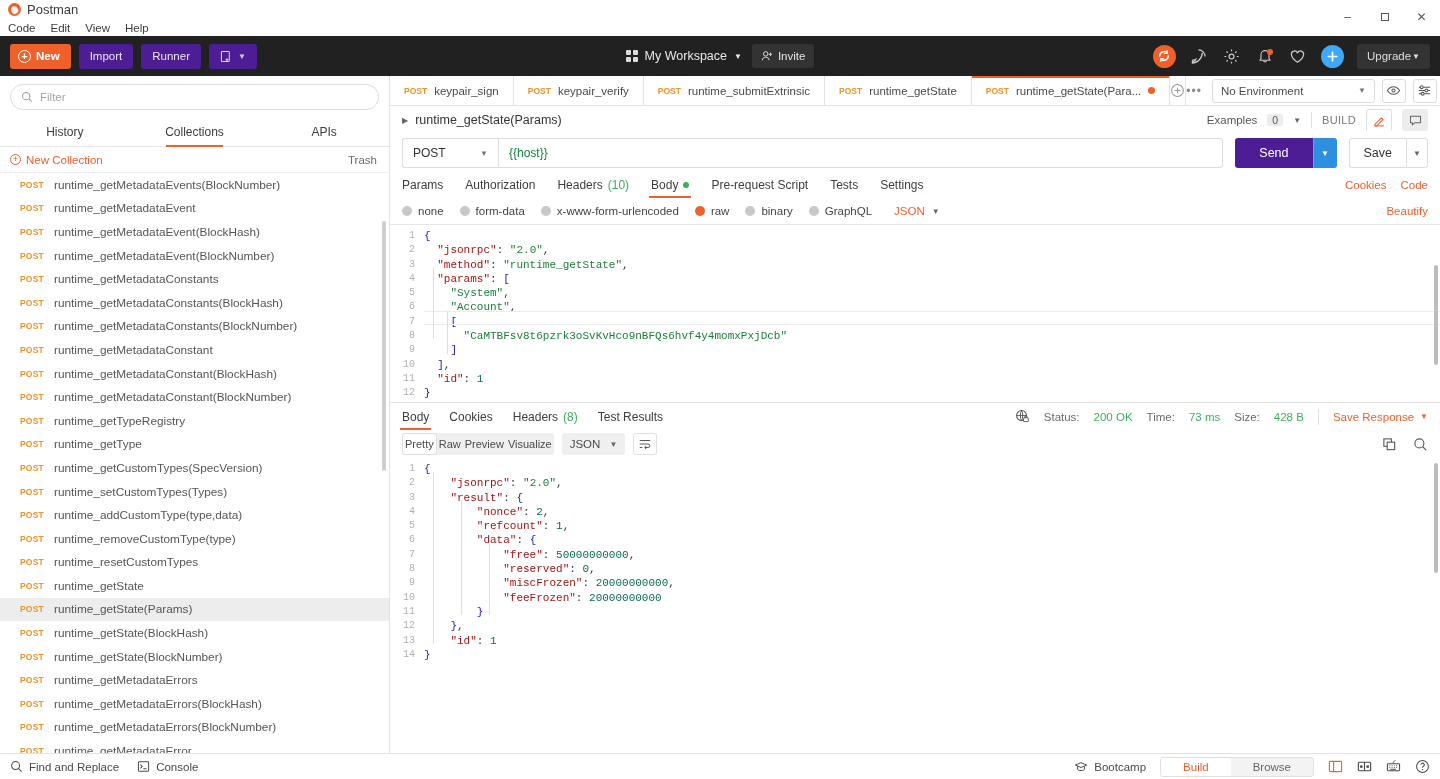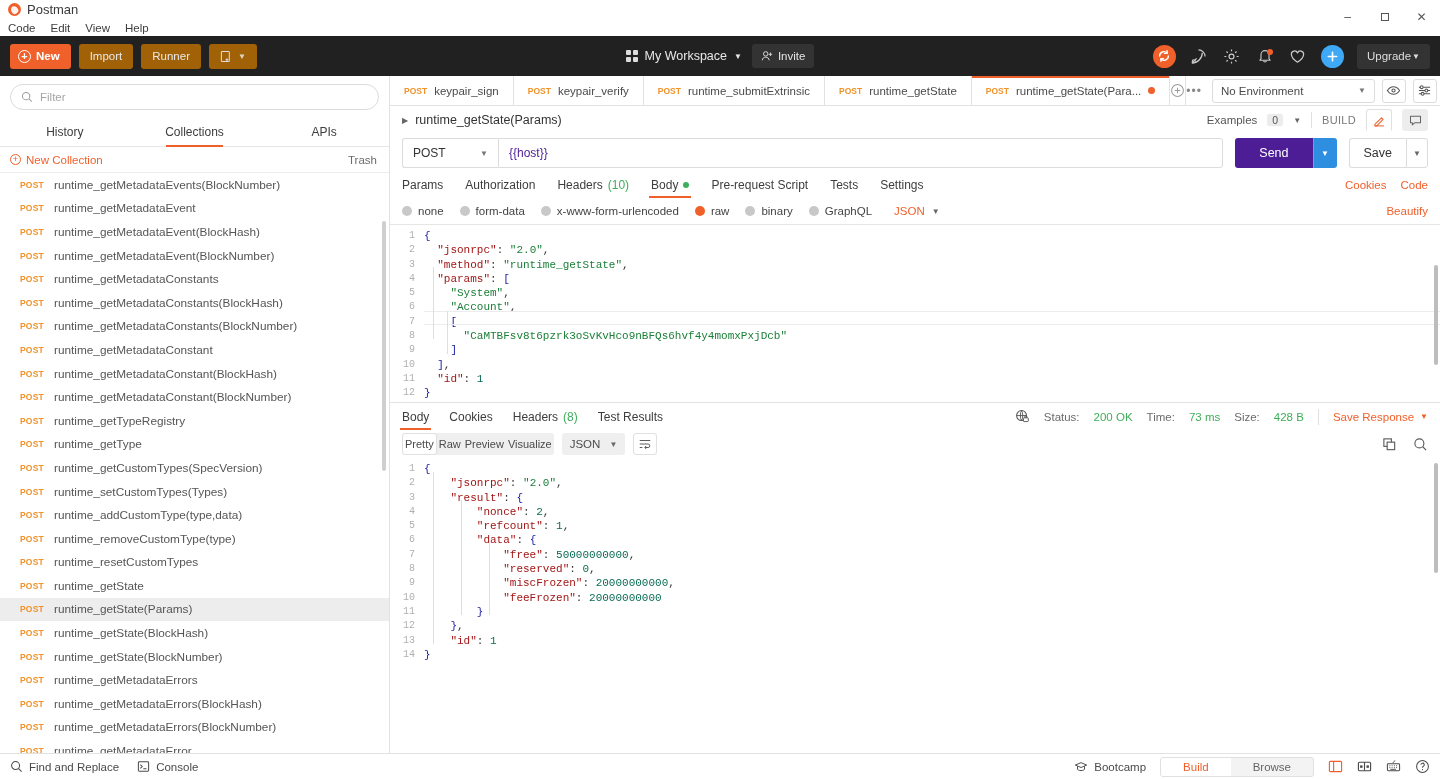--- a/index.html
+++ b/index.html
@@ -27,21 +27,21 @@
   .menubar span { font-size: 11.5px; color: #3d3d3d; }
   .winctrls { position: absolute; right: 0; top: 0; display: flex; height: 34px; }
   .winctrls div { width: 37px; display: flex; align-items: center; justify-content: center; color: #555; font-size: 12px; }
 
   
   .header {
     height: 40px; background: #212121; display: flex; align-items: center;
     padding: 0 10px; flex: 0 0 40px; position: relative;
   }
   .hbtn {
-    background: #a16207; color: #e8e8e8; border: 0; border-radius: 3px;
+    background: #4c1d95; color: #e8e8e8; border: 0; border-radius: 3px;
     height: 25px; padding: 0 11px; font-size: 11.5px; margin-right: 8px;
     display: inline-flex; align-items: center; cursor: pointer;
     font-family: "Liberation Sans", sans-serif;
   }
   .hbtn.new { background: #f0602b; color: #fff; font-weight: bold; padding-left: 8px; }
   .plus-circ { width: 13px; height: 13px; border-radius: 50%; border: 1.4px solid #fff;
       display:inline-flex; align-items:center; justify-content:center; margin-right:5px; font-size: 11px; line-height: 1;}
   .hbtn .caret { margin-left: 5px; font-size: 8px; opacity: .85; }
   .center-group { position: absolute; left: 0; right: 0; display: flex; justify-content: center; align-items: center; gap: 10px; pointer-events: none; }
   .center-group > * { pointer-events: auto; }
@@ -115,21 +115,21 @@
   .build-lbl { color: #777; font-size: 11px; letter-spacing: .3px; }
   .pencil-btn { width: 26px; height: 22px; border: 1px solid #e0e0e0; border-bottom-color: #fff; border-radius: 3px 3px 0 0;
       display:flex; align-items:center; justify-content:center; cursor: pointer; }
   .cmt-btn { width: 26px; height: 22px; background:#ededed; border-radius: 3px; display:flex; align-items:center; justify-content:center; cursor:pointer; }
 
   .urlbar { display: flex; align-items: center; padding: 0 12px 0 12px; gap: 0; height: 38px; }
   .method-sel { width: 96px; height: 30px; border: 1px solid #dcdcdc; border-right: 0; border-radius: 3px 0 0 3px;
       display: flex; align-items: center; padding: 0 10px; font-size: 12px; color: #333; cursor: pointer; }
   .method-sel .caret { margin-left: auto; font-size: 8px; color: #777; }
   .url-input { flex: 1; height: 30px; border: 1px solid #dcdcdc; border-radius: 0 3px 3px 0;
-      display: flex; align-items: center; padding: 0 10px; font-size: 12px; color: #4c1d95; }
+      display: flex; align-items: center; padding: 0 10px; font-size: 12px; color: #15803d; }
   .send-btn { margin-left: 12px; height: 30px; background: #4c1d95; color: #fff; border: 0; border-radius: 3px 0 0 3px;
       padding: 0 24px; font-size: 12.5px; cursor: pointer; font-family: "Liberation Sans", sans-serif; }
   .send-caret { height: 30px; background: #2e8fe0; color: #fff; border-left: 1px solid #5aa8e8; border-radius: 0 3px 3px 0;
       width: 24px; display: flex; align-items: center; justify-content: center; font-size: 8px; cursor: pointer; }
   .save-btn { margin-left: 12px; height: 30px; border: 1px solid #dcdcdc; border-right: 0; border-radius: 3px 0 0 3px;
       padding: 0 14px; display: flex; align-items: center; font-size: 12.5px; color: #333; cursor: pointer; }
   .save-caret { height: 30px; border: 1px solid #dcdcdc; border-radius: 0 3px 3px 0; width: 22px;
       display: flex; align-items: center; justify-content: center; font-size: 8px; color: #666; cursor: pointer; }
 
   .reqtabs { display: flex; align-items: center; padding: 0 12px; height: 26px; gap: 22px; font-size: 12px; color: #3d3d3d; }

